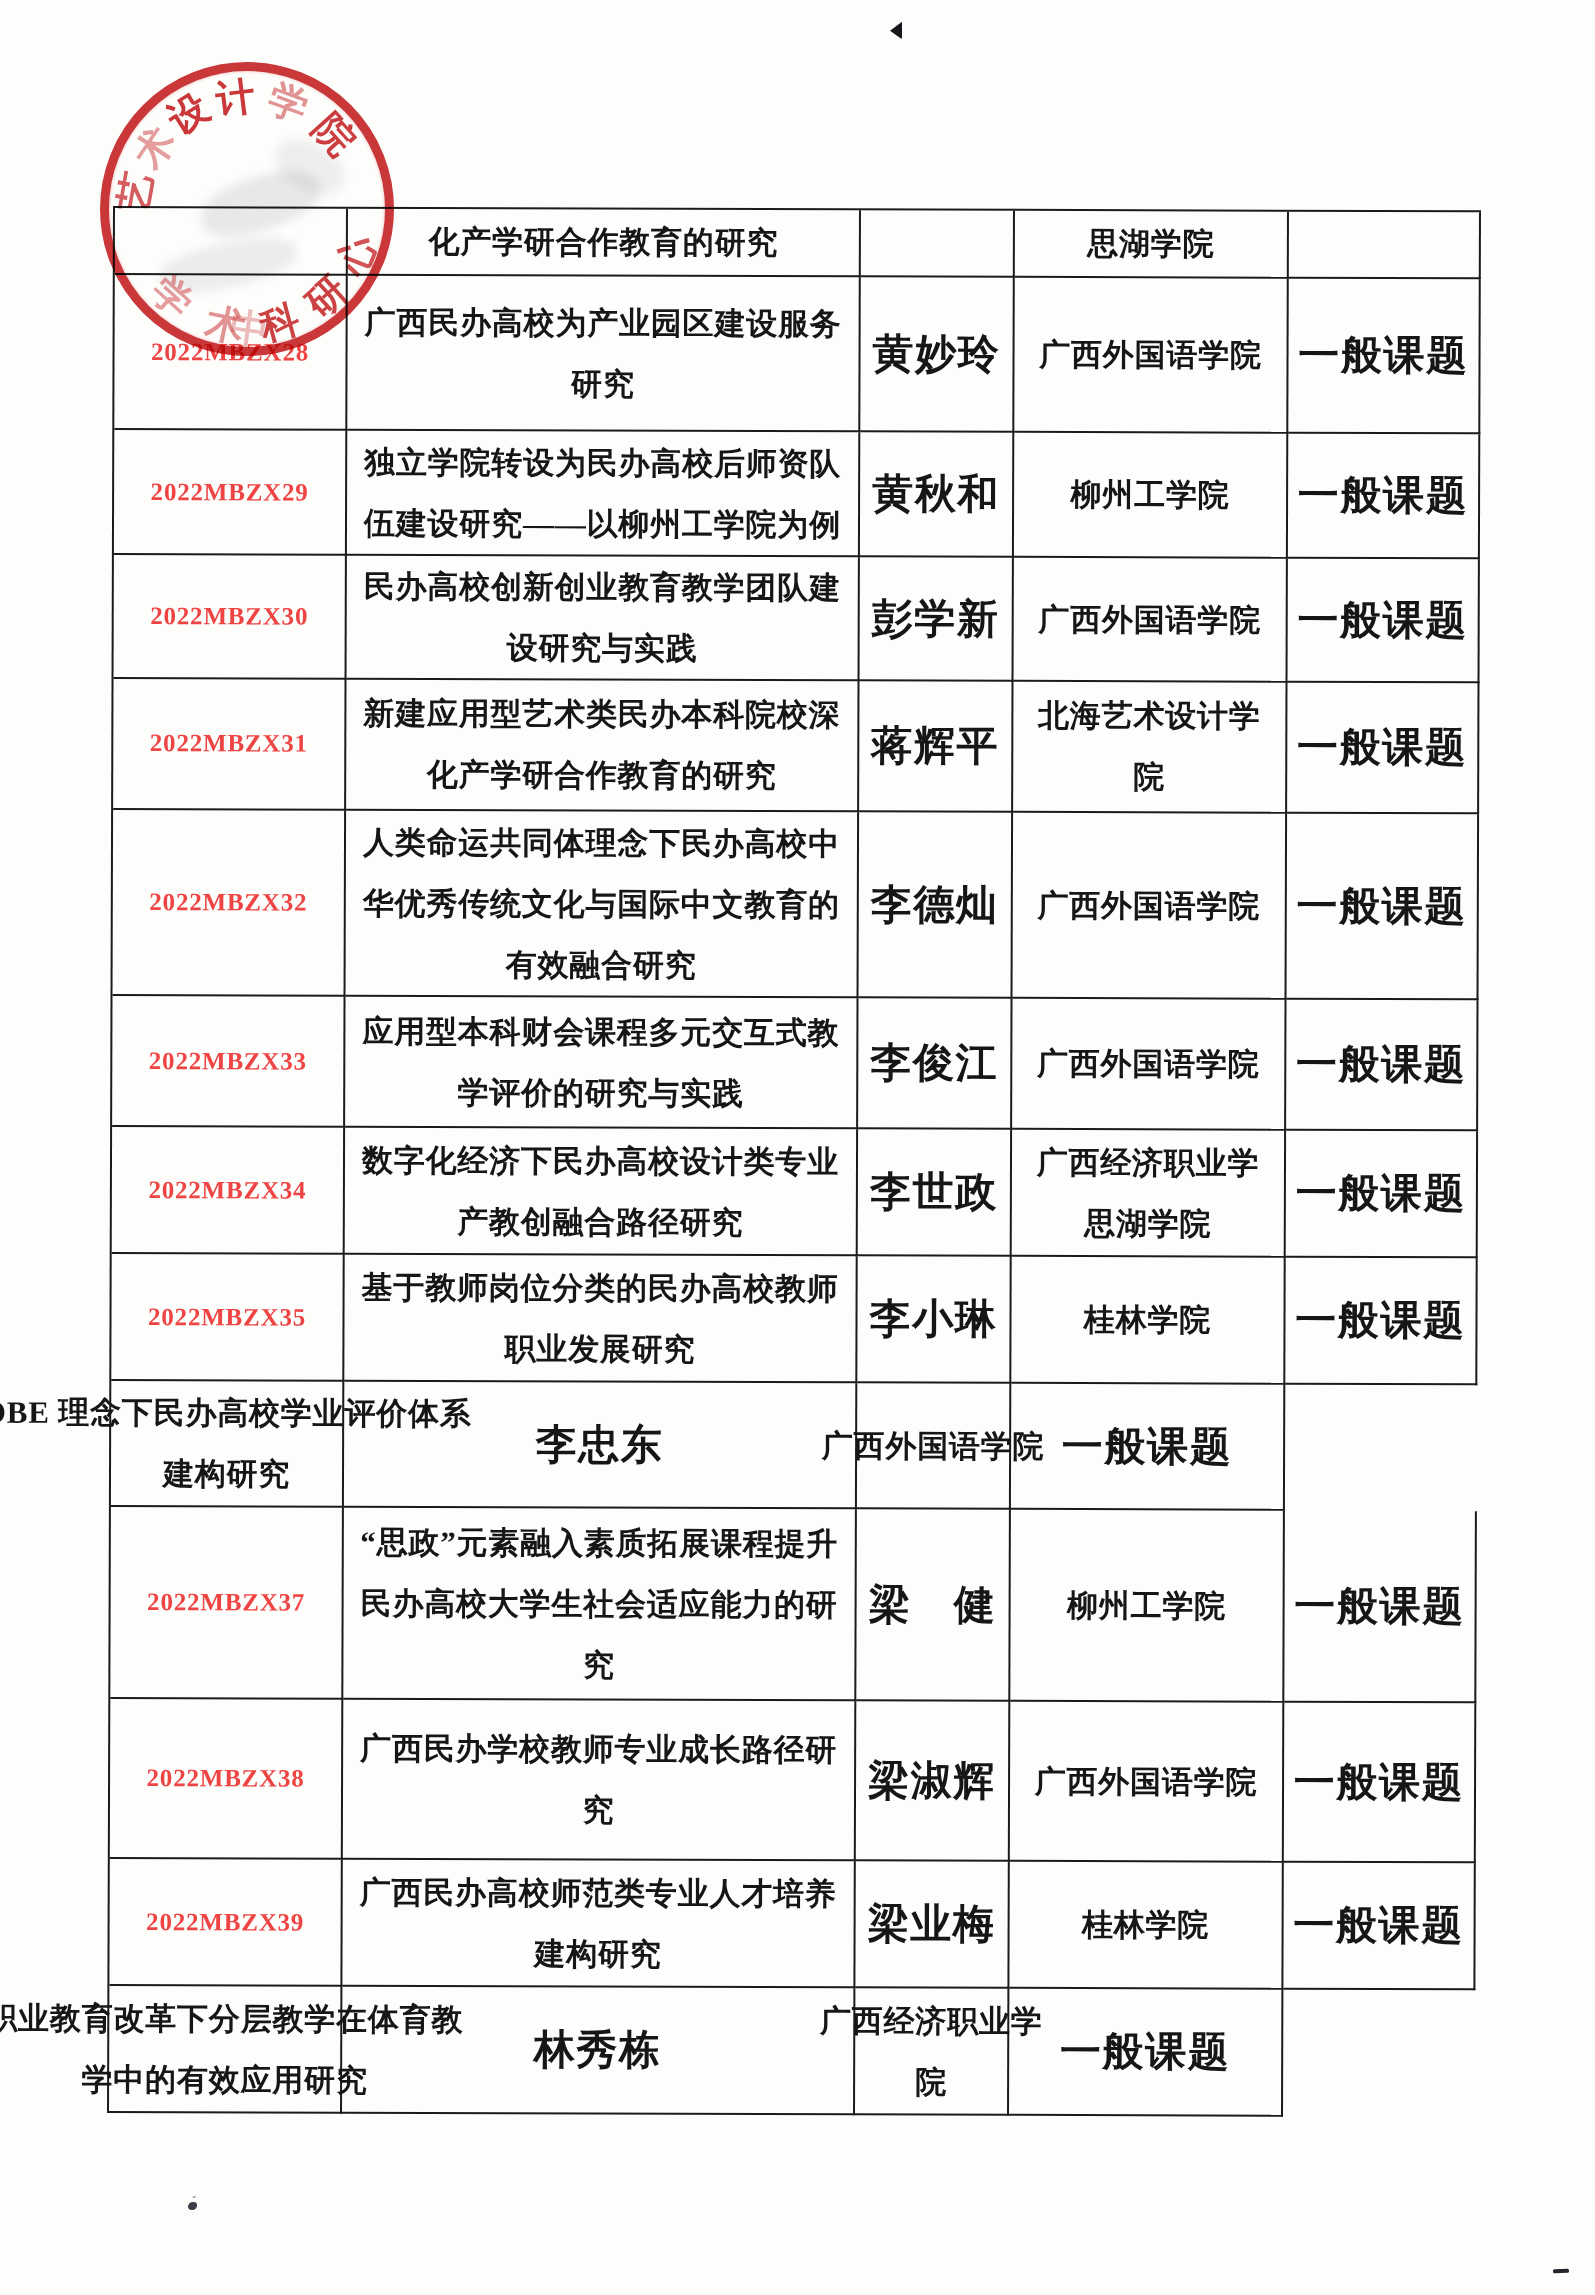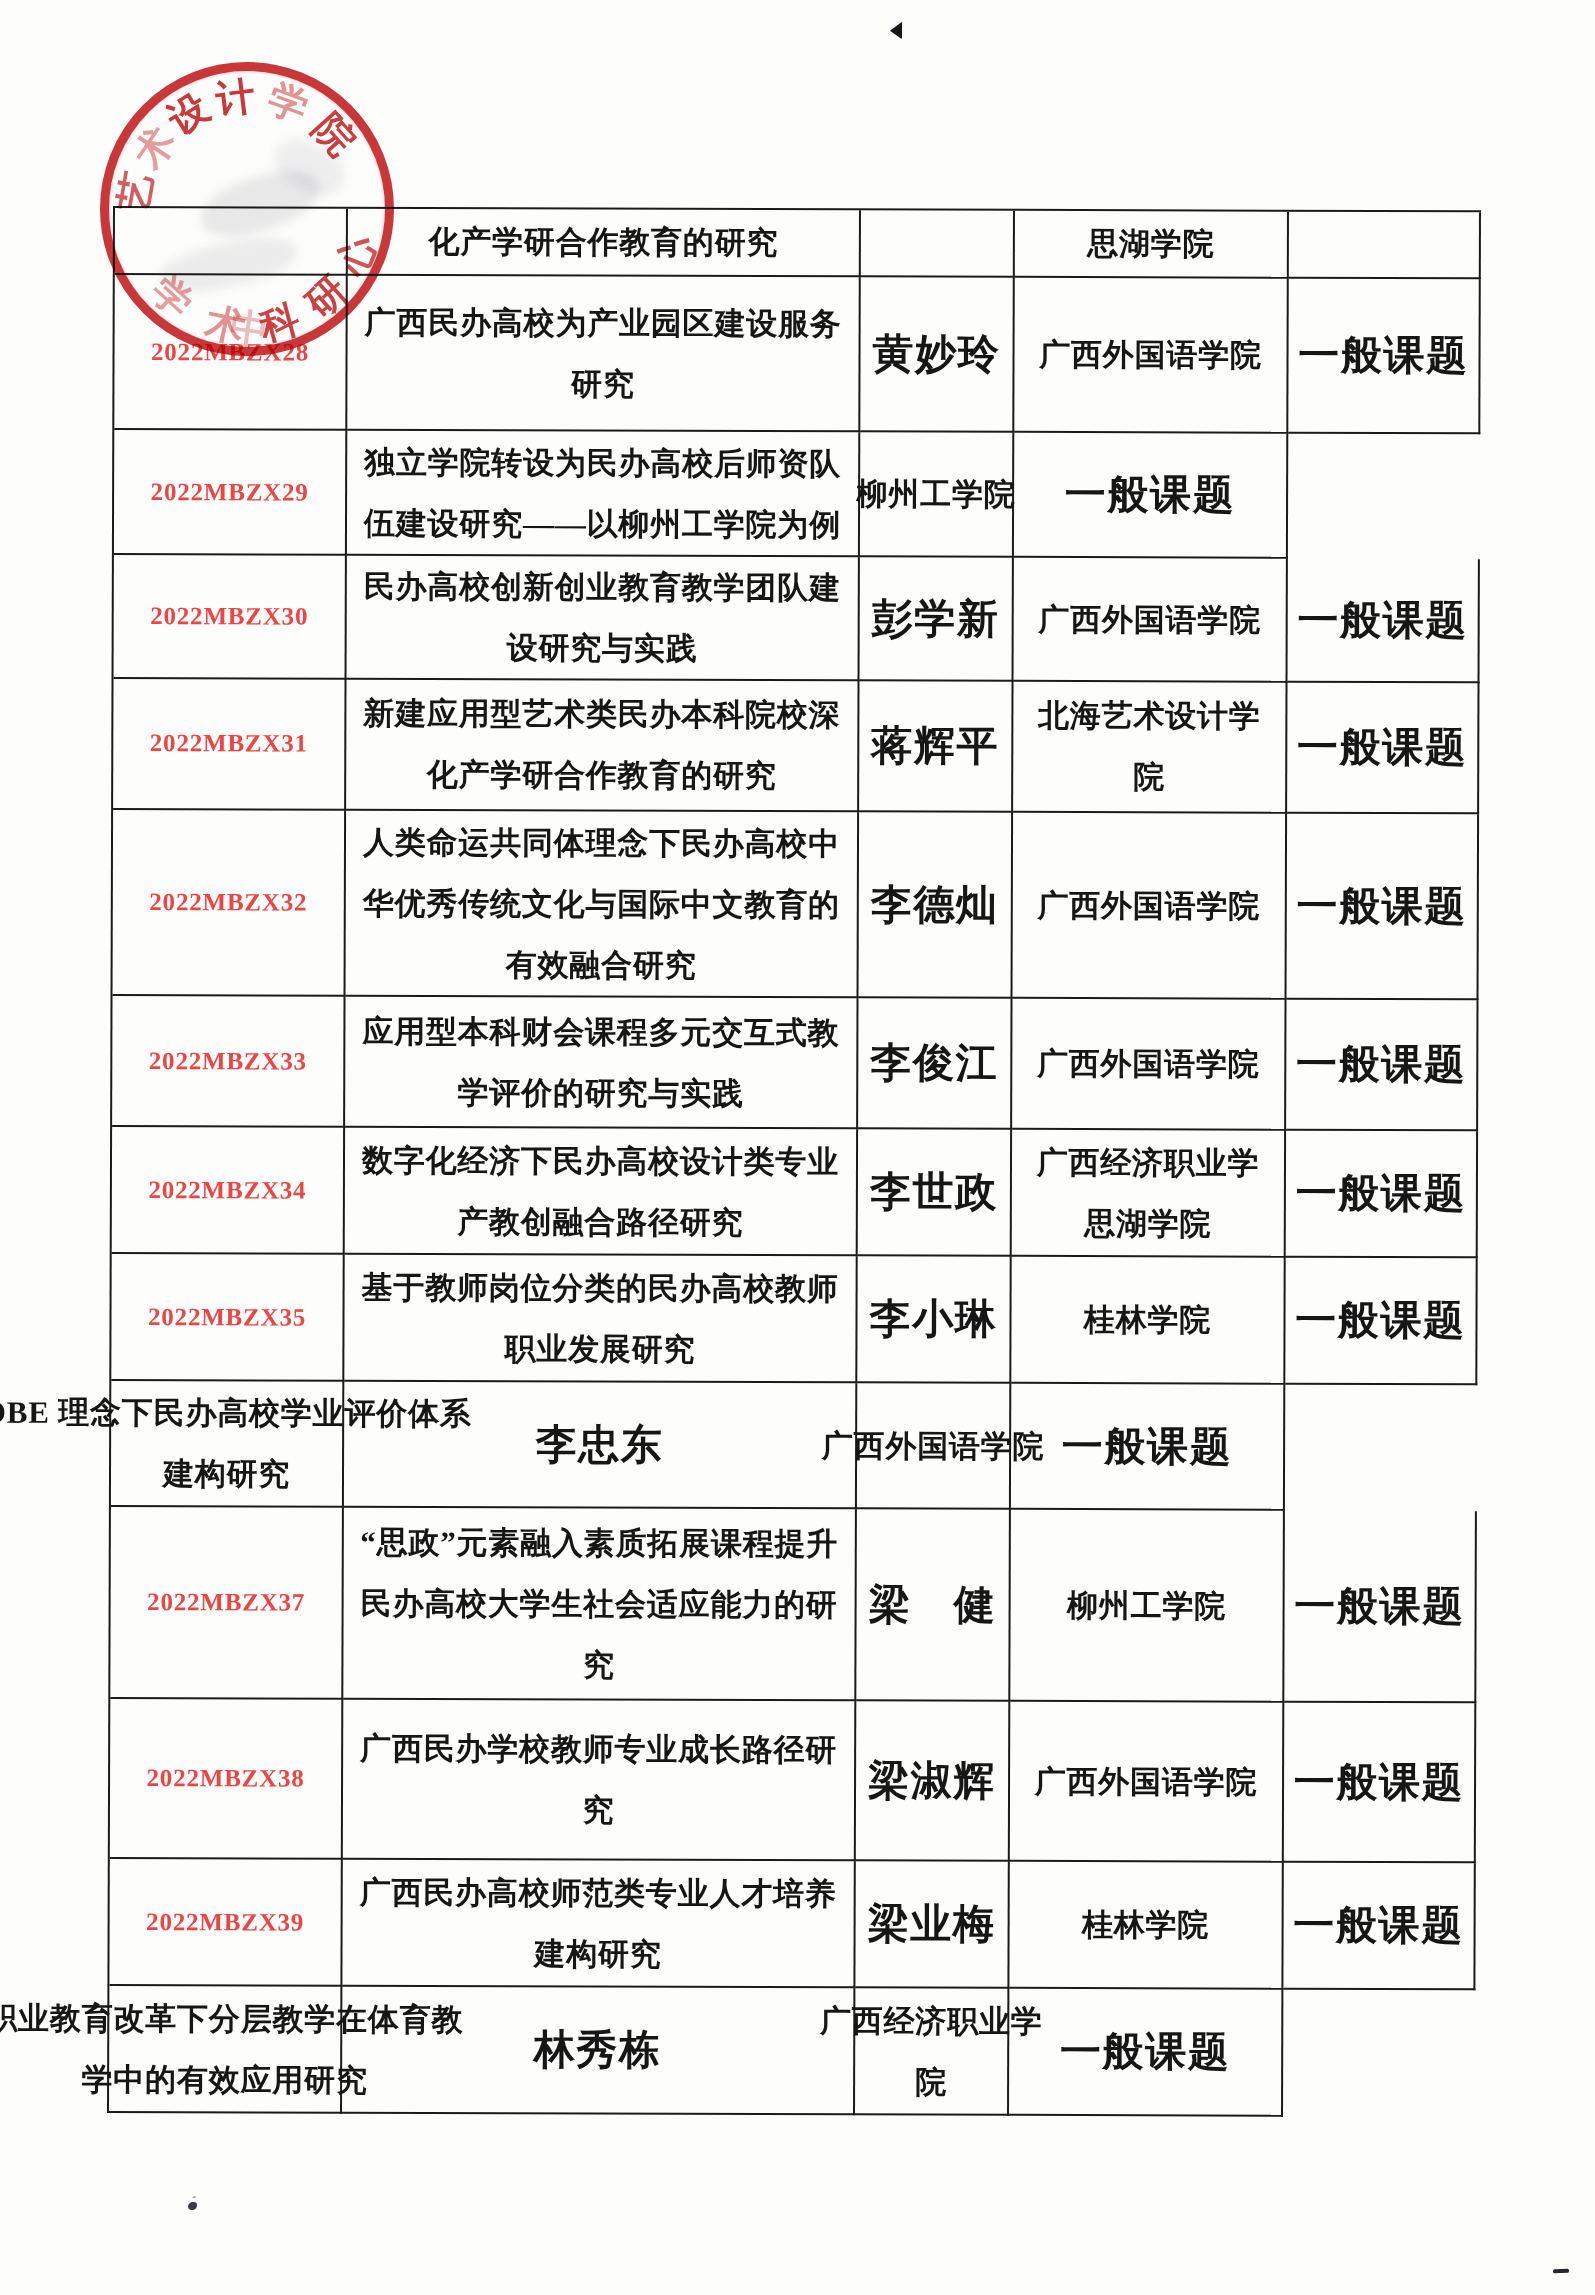--- a/index.html
+++ b/index.html
@@ -111,20 +111,23 @@
     </div>
 
     <div class="tr" style="height:125px">
       <div class="td c-id">
           <span>2022MBZX29</span>
         </div>
       <div class="td c-title">
         <div class="ln">独立学院转设为民办高校后师资队</div>
         <div class="ln">伍建设研究——以柳州工学院为例</div>
       </div>
+      <div class="td c-name">
+          <span class="one">黄秋和</span>
+        </div>
       <div class="td c-inst">
         <div class="ln">柳州工学院</div>
       </div>
       <div class="td c-type">
           <span class="one">一般课题</span>
         </div>
     </div>
 
     <div class="tr" style="height:123px">
       <div class="td c-id">

